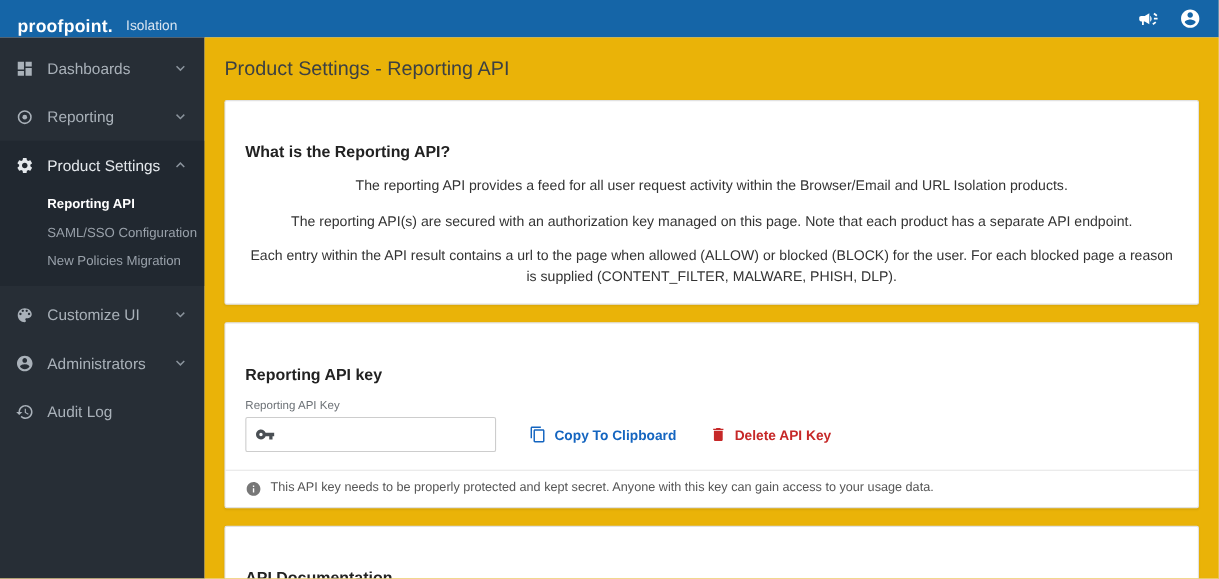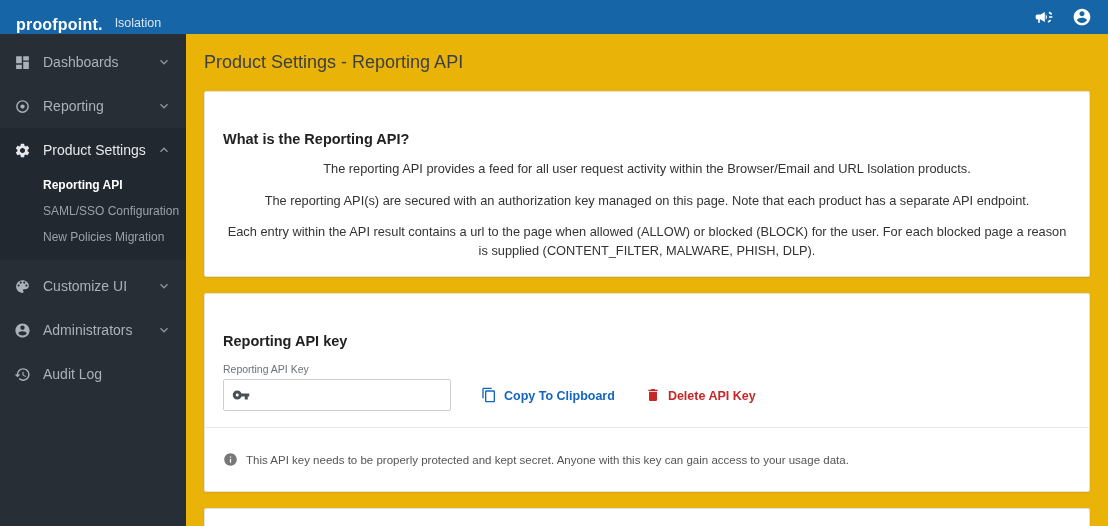--- a/index.html
+++ b/index.html
@@ -43,21 +43,21 @@
   .key-row { display: flex; align-items: center; }
   .key-input { display: flex; align-items: center; width: 228px; height: 32px; border: 1px solid #cdcdcd; border-radius: 2px; padding: 0 8px; background: #fff; }
   .key-input .key-ic { display: flex; }
   .key-input .key-ic svg { width: 18px; height: 18px; fill: #4a4f54; }
   .key-input input { border: none; outline: none; flex: 1; min-width: 0; margin-left: 7px; font-size: 13px; font-family: "Liberation Sans", sans-serif; }
   .btn-primary { background: #1465c0; color: #fff; border: none; border-radius: 3px; height: 32px; padding: 0 15px; font-size: 12.5px; font-weight: bold; margin-left: 16px; cursor: pointer; font-family: "Liberation Sans", sans-serif; }
   .link-btn { display: flex; align-items: flex-end; margin-left: 30px; color: #1465c0; font-size: 12.5px; font-weight: bold; cursor: pointer; }
   .link-btn .lb-ic { display: flex; margin-right: 7px; }
   .link-btn .lb-ic svg { width: 16px; height: 16px; fill: currentColor; }
   .link-btn.danger { color: #c62828; }
-  .card-footer { border-top: 1px solid #e7e7e7; padding: 24px 18px; display: flex; align-items: center; font-size: 11.5px; color: #555; }
+  .card-footer { border-top: 1px solid #e7e7e7; padding: 9px 18px; display: flex; align-items: flex-start; font-size: 11.5px; color: #555; }
   .card-footer .ft-ic { display: flex; margin-right: 8px; flex: none; }
   .card-footer .ft-ic svg { width: 15px; height: 15px; fill: #777; }
 
   
   .tabs { display: flex; margin-top: 16px; }
   .tab { width: 150px; height: 36px; display: flex; align-items: center; justify-content: center; font-size: 12.5px; color: #555; background: #f3f3f3; border: 1px solid #e0e0e0; cursor: pointer; }
   .tab + .tab { border-left: none; }
   .tab.active { background: #fff; color: #1465c0; border-top: 2px solid #c2410c; border-bottom: 1px solid #fff; }
 </style>
 </head>

